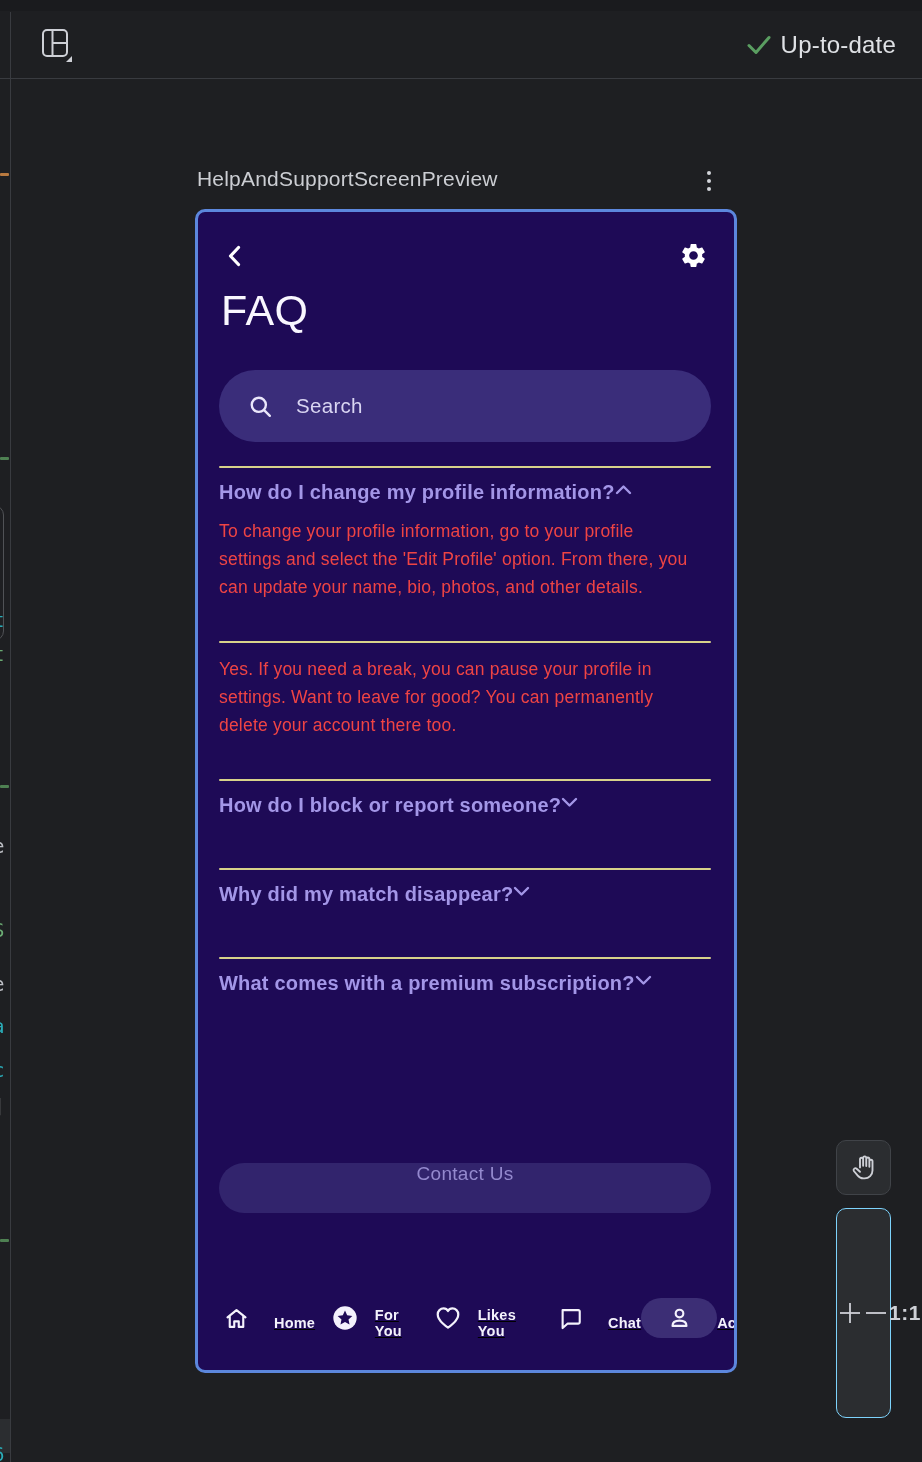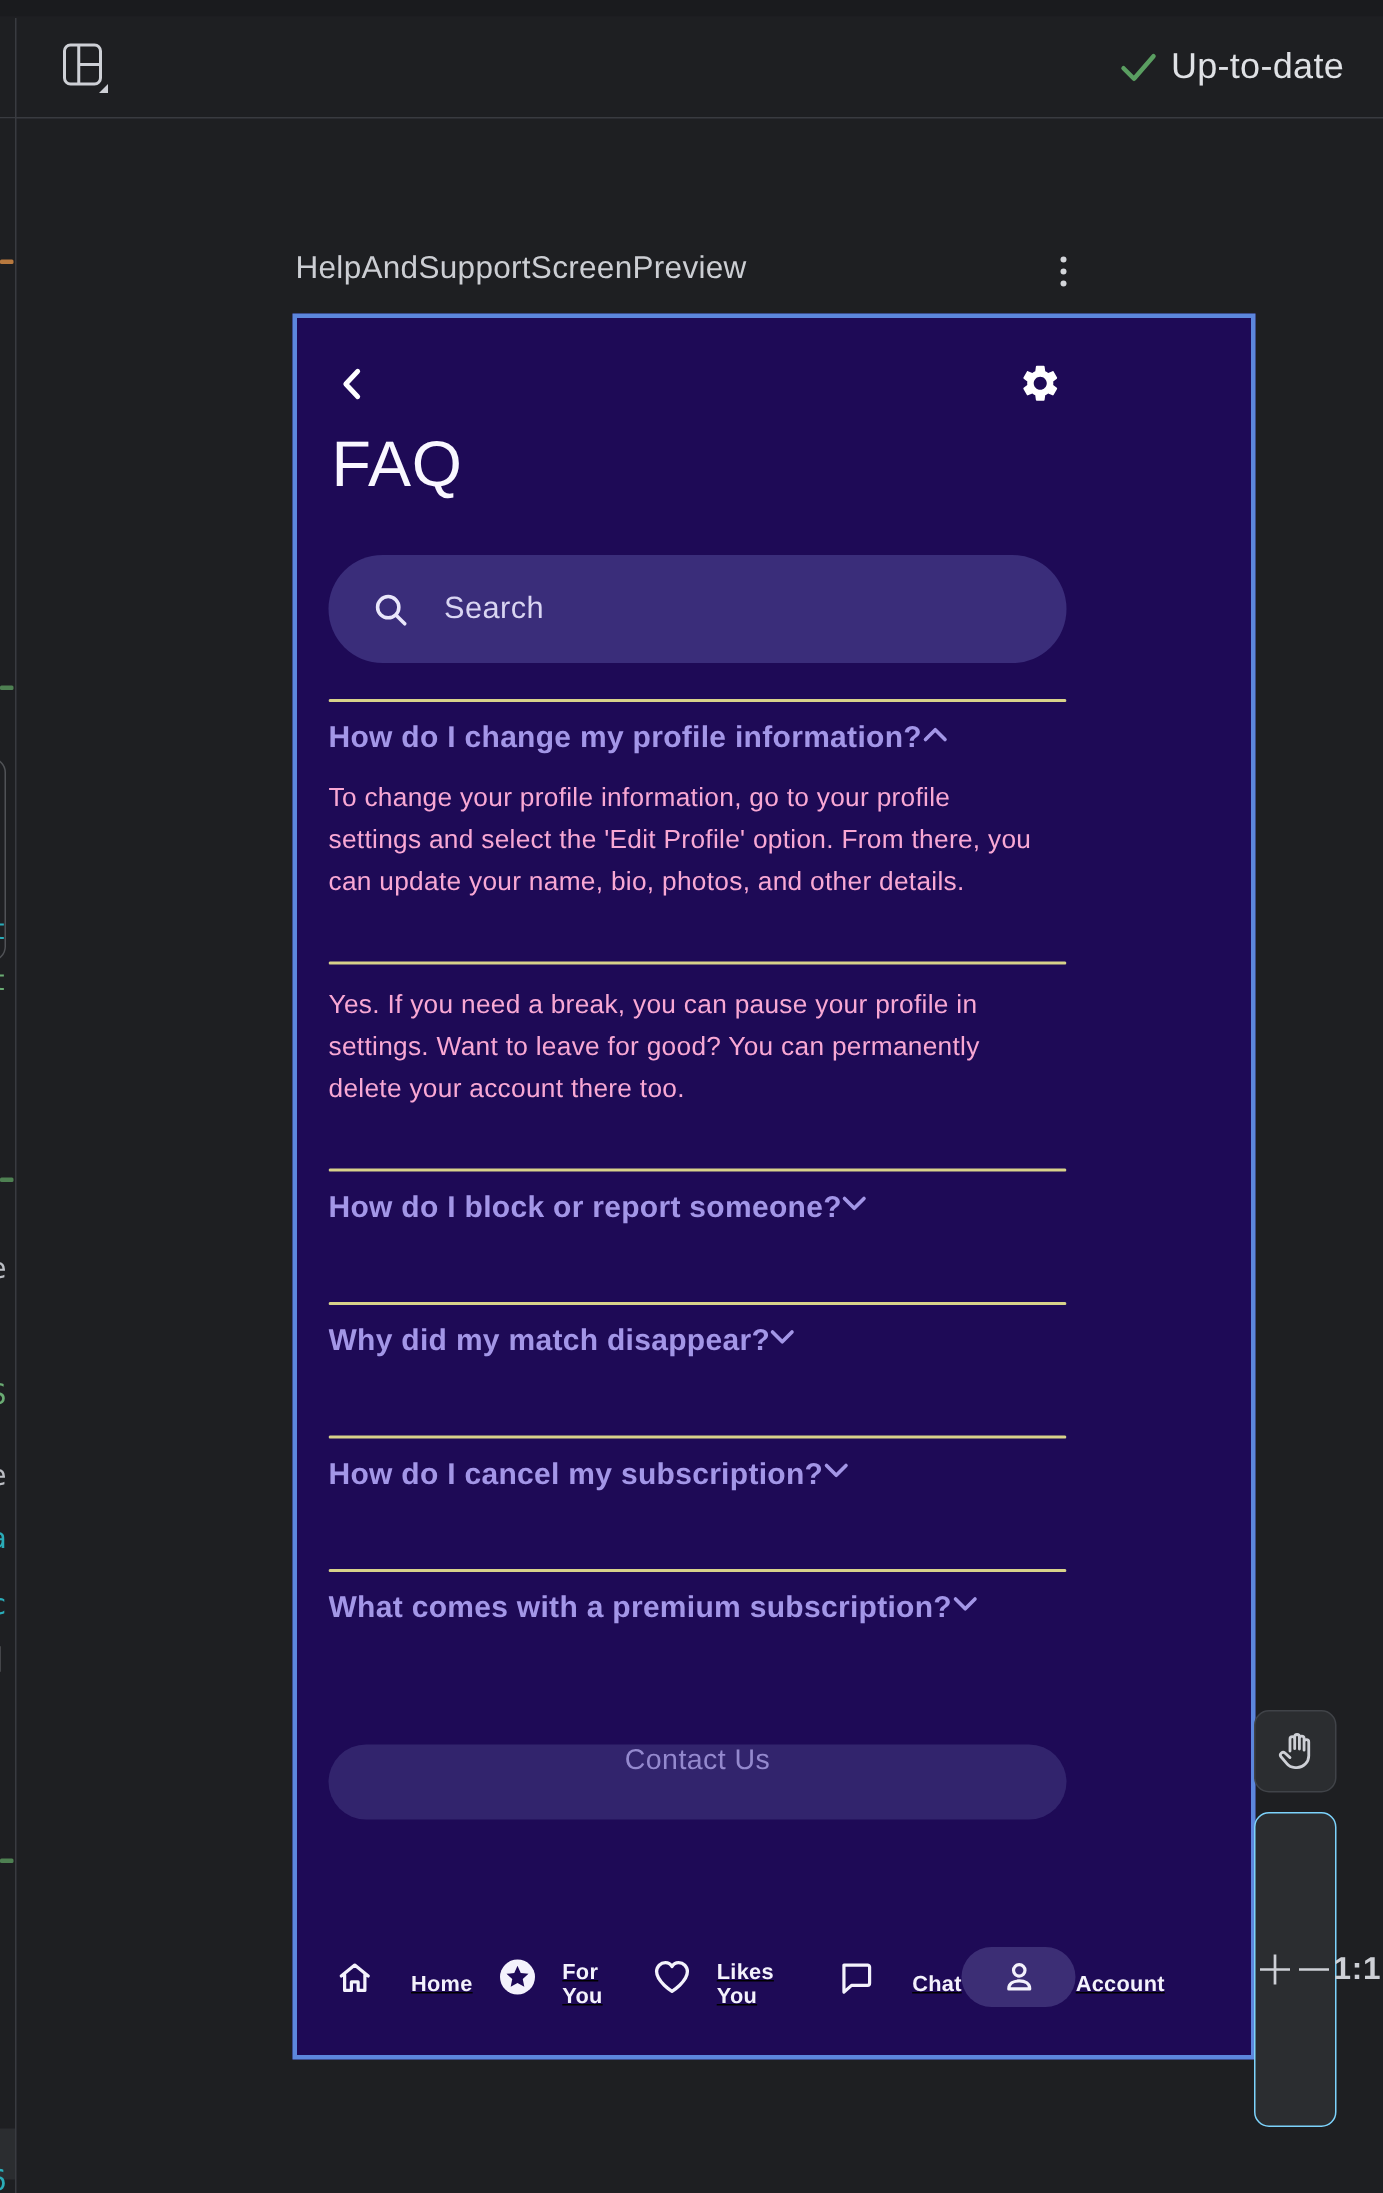--- a/index.html
+++ b/index.html
@@ -41,22 +41,22 @@
   .preview-title {
     position:absolute; left:197px; top:167px;
     color:#ccced3; font-size:21px; letter-spacing:.2px;
   }
   .kebab { position:absolute; left:701px; top:167px; width:16px; height:28px;
     display:flex; flex-direction:column; align-items:center; justify-content:center; gap:4px; }
   .kebab i { width:4px; height:4px; border-radius:50%; background:#d3d5da; }
 
   
   .phone {
-    position:absolute; left:195px; top:209px; width:642px; height:1164px;
-    background:#1e0a56; border:3px solid #5c87dd; border-radius:0; overflow:hidden;
+    position:absolute; left:195px; top:209px; width:542px; height:1164px;
+    background:#1e0a56; border:3px solid #5c87dd; border-radius:10px; overflow:hidden;
   }
   .phone-inner { position:relative; width:536px; height:1158px; }
 
   .back-btn { position:absolute; left:22px; top:30px; width:28px; height:28px; display:flex; align-items:center; justify-content:center; }
   .gear-btn { position:absolute; right:26px; top:28px; width:30px; height:30px; display:flex; align-items:center; justify-content:center; }
 
   .screen-title { position:absolute; left:23px; top:74px; color:#f9f7ff; font-size:43px; font-weight:400; letter-spacing:.5px; }
 
   .search-bar {
     position:absolute; left:21px; top:158px; width:492px; height:72px;
@@ -64,21 +64,21 @@
     display:flex; align-items:center; padding-left:28px; gap:22px;
   }
   .search-placeholder { color:#d9d5f2; font-size:20.5px; letter-spacing:.3px; }
 
   .faq-list { position:absolute; left:21px; top:254px; width:492px; height:648px; overflow:hidden; }
   .faq-item { position:relative; }
   .divider { height:2px; background:#d8d28a; border-radius:1px; }
   .q-row { display:flex; align-items:flex-start; justify-content:flex-start; padding-top:11px; }
   .q { color:#a396e7; font-size:20px; font-weight:700; line-height:26px; letter-spacing:.2px; }
   .chev { flex:0 0 auto; margin-top:5px; margin-right:2px; }
-  .a { color:#f9a8d4; font-size:17.5px; line-height:28px; margin-top:12px; max-width:472px; letter-spacing:.2px; }
+  .a { color:#ef4444; font-size:17.5px; line-height:28px; margin-top:12px; max-width:472px; letter-spacing:.2px; }
   .faq-item.expanded { padding-bottom:40px; }
   .faq-item.collapsed { padding-bottom:50px; }
 
   .contact-btn {
     position:absolute; left:21px; top:951px; width:492px; height:50px;
     background:#32246d; border-radius:25px;
     display:flex; align-items:flex-start; justify-content:center;
   }
   .contact-label { color:#9489ce; font-size:19px; font-weight:500; letter-spacing:.3px; }
 
@@ -212,29 +212,20 @@
       <div class="faq-item collapsed">
         <div class="divider"></div>
         <div class="q-row">
           <span class="q">Why did my match disappear?</span>
           <svg class="chev" width="17" height="11" viewBox="0 0 17 11">
             <path d="M2 2 L8.5 8.5 L15 2" fill="none" stroke="#a396e7" stroke-width="2.4" stroke-linecap="round" stroke-linejoin="round"></path>
           </svg>
         </div>
       </div>
 
-      <div class="faq-item collapsed">
-        <div class="divider"></div>
-        <div class="q-row">
-          <span class="q">How do I cancel my subscription?</span>
-          <svg class="chev" width="17" height="11" viewBox="0 0 17 11">
-            <path d="M2 2 L8.5 8.5 L15 2" fill="none" stroke="#a396e7" stroke-width="2.4" stroke-linecap="round" stroke-linejoin="round"></path>
-          </svg>
-        </div>
-      </div>
 
       <div class="faq-item collapsed">
         <div class="divider"></div>
         <div class="q-row">
           <span class="q">What comes with a premium subscription?</span>
           <svg class="chev" width="17" height="11" viewBox="0 0 17 11">
             <path d="M2 2 L8.5 8.5 L15 2" fill="none" stroke="#a396e7" stroke-width="2.4" stroke-linecap="round" stroke-linejoin="round"></path>
           </svg>
         </div>
       </div>

